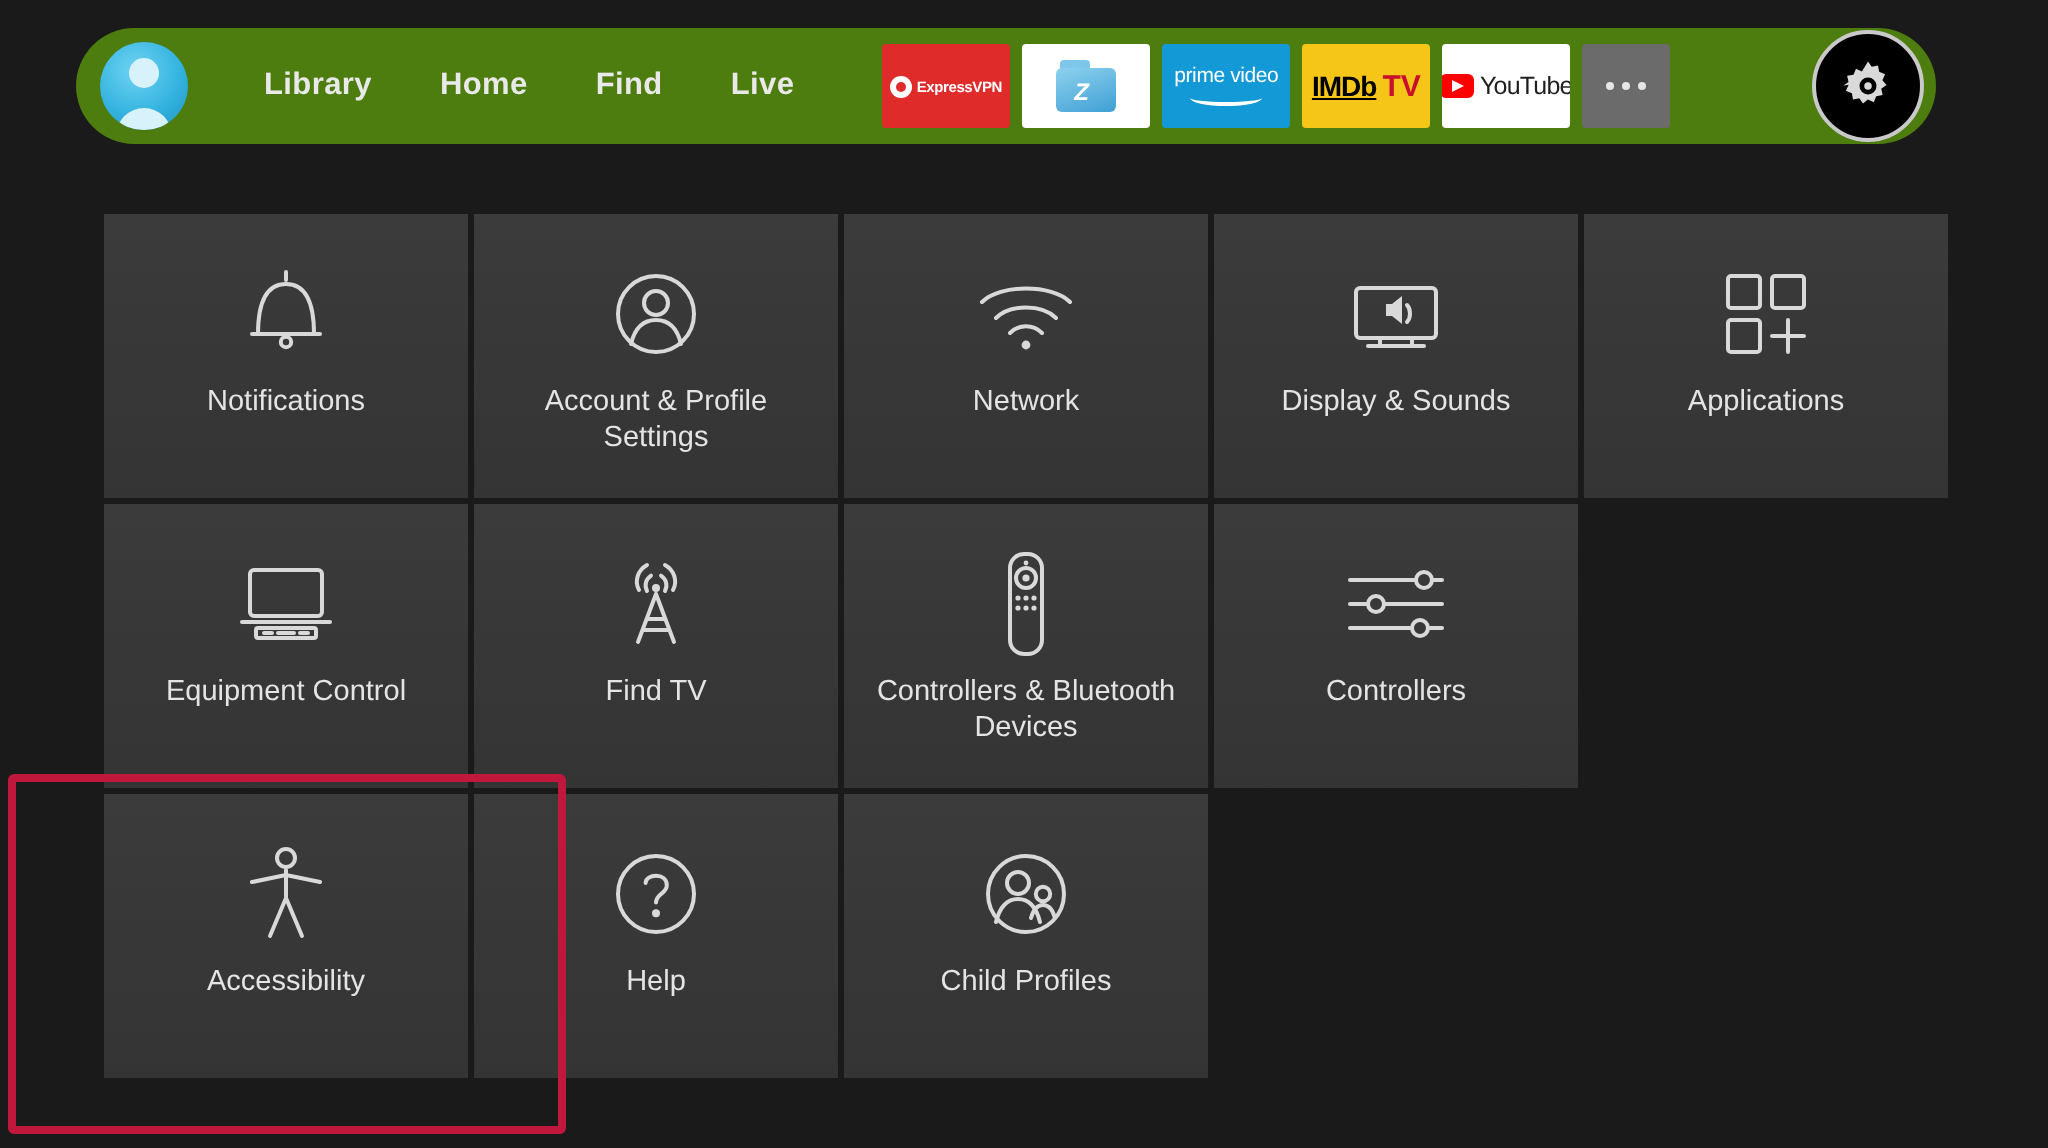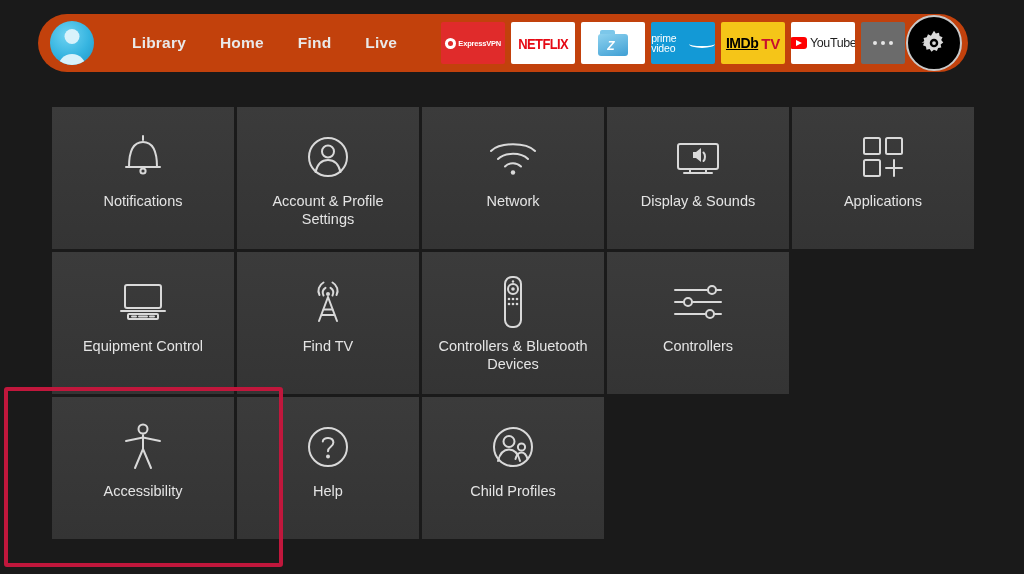--- a/index.html
+++ b/index.html
@@ -8,21 +8,21 @@
     background: #1a1a1a;
     font-family: "Liberation Sans", sans-serif;
     overflow: hidden;
   }
   #root { position: relative; width: 1024px; height: 574px; background: #1a1a1a; }
 
   
   .topnav {
     position: absolute; left: 38px; top: 14px;
     width: 930px; height: 58px;
-    background: #c2410c;
+    background: #4d7c0f;
     border-radius: 29px;
     display: flex; align-items: center;
   }
   .avatar {
     margin-left: 12px;
     width: 44px; height: 44px; border-radius: 50%;
     background: radial-gradient(circle at 40% 32%, #6fd3f2 0%, #35b4e0 55%, #1f93c4 100%);
     position: relative; overflow: hidden; flex: none;
   }
   .avatar .head {
@@ -77,21 +77,21 @@
   .file-ico .bdy {
     position: absolute; left: 0; top: 4px; width: 30px; height: 22px;
     background: linear-gradient(160deg, #8ed2ef 0%, #3f9fd4 100%);
     border-radius: 3px;
   }
   .file-ico .z {
     position: absolute; left: 9px; top: 9px;
     color: #ffffff; font-size: 12px; font-weight: bold; font-style: italic;
   }
 
-  .pv { display: flex; flex-direction: row; align-items: center; line-height: 1; }
+  .pv { display: flex; flex-direction: column; align-items: center; line-height: 1; }
   .pv-text { color: #fff; font-size: 10.5px; letter-spacing: -.2px; }
   .pv-smile {
     width: 36px; height: 8px; margin-top: 1px;
     border-bottom: 2px solid #fff; border-radius: 0 0 50% 50%;
   }
 
   .imdb-wrap { display: flex; align-items: center; gap: 3px; }
   .imdb-text { color: #000; font-size: 14px; font-weight: bold; letter-spacing: -.5px; text-decoration: underline; }
   .imdb-tv { color: #c8102e; font-size: 15px; font-weight: bold; }
 
@@ -178,23 +178,20 @@
 
     <div class="approw">
 
       <div class="app app-express">
         <div class="ex-wrap">
           <div class="ex-mark"></div>
           <div class="ex-text">ExpressVPN</div>
         </div>
       </div>
 
-      <div class="app app-netflix">
-        <div class="nf-text">NETFLIX</div>
-      </div>
 
       <div class="app app-file">
         <div class="file-ico">
           <div class="tab"></div>
           <div class="bdy"></div>
           <div class="z">Z</div>
         </div>
       </div>
 
       <div class="app app-prime">

